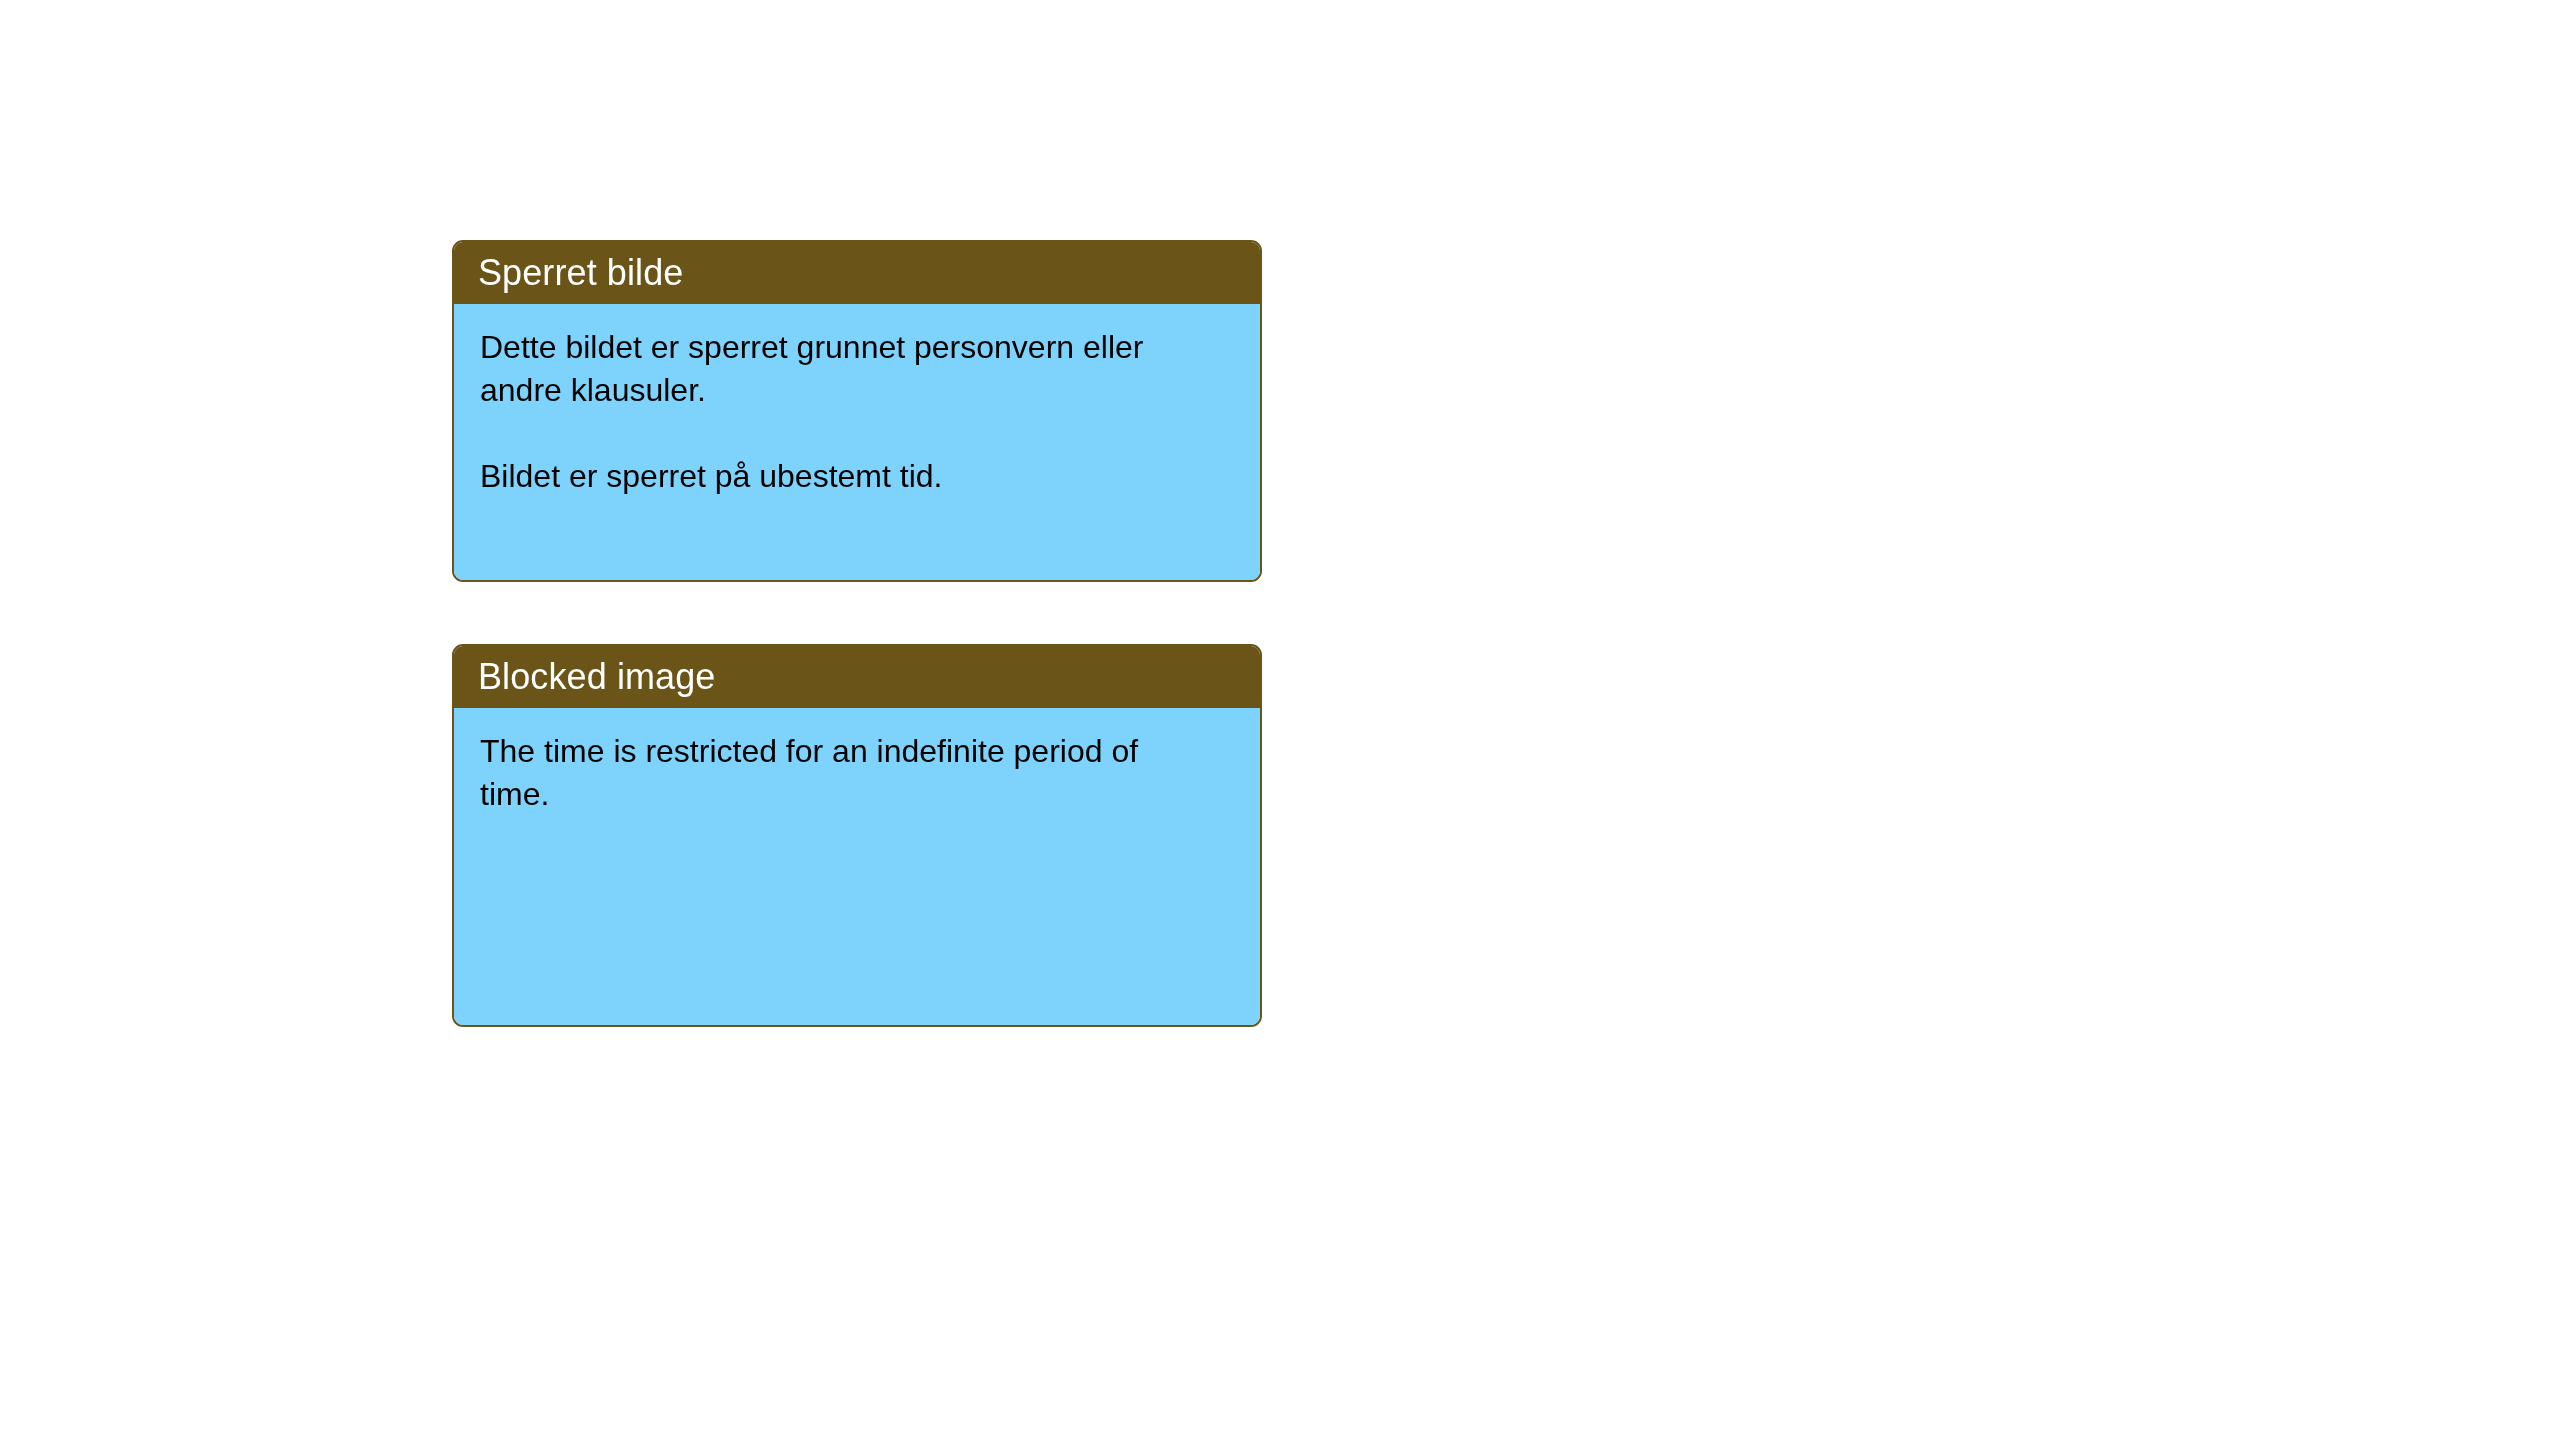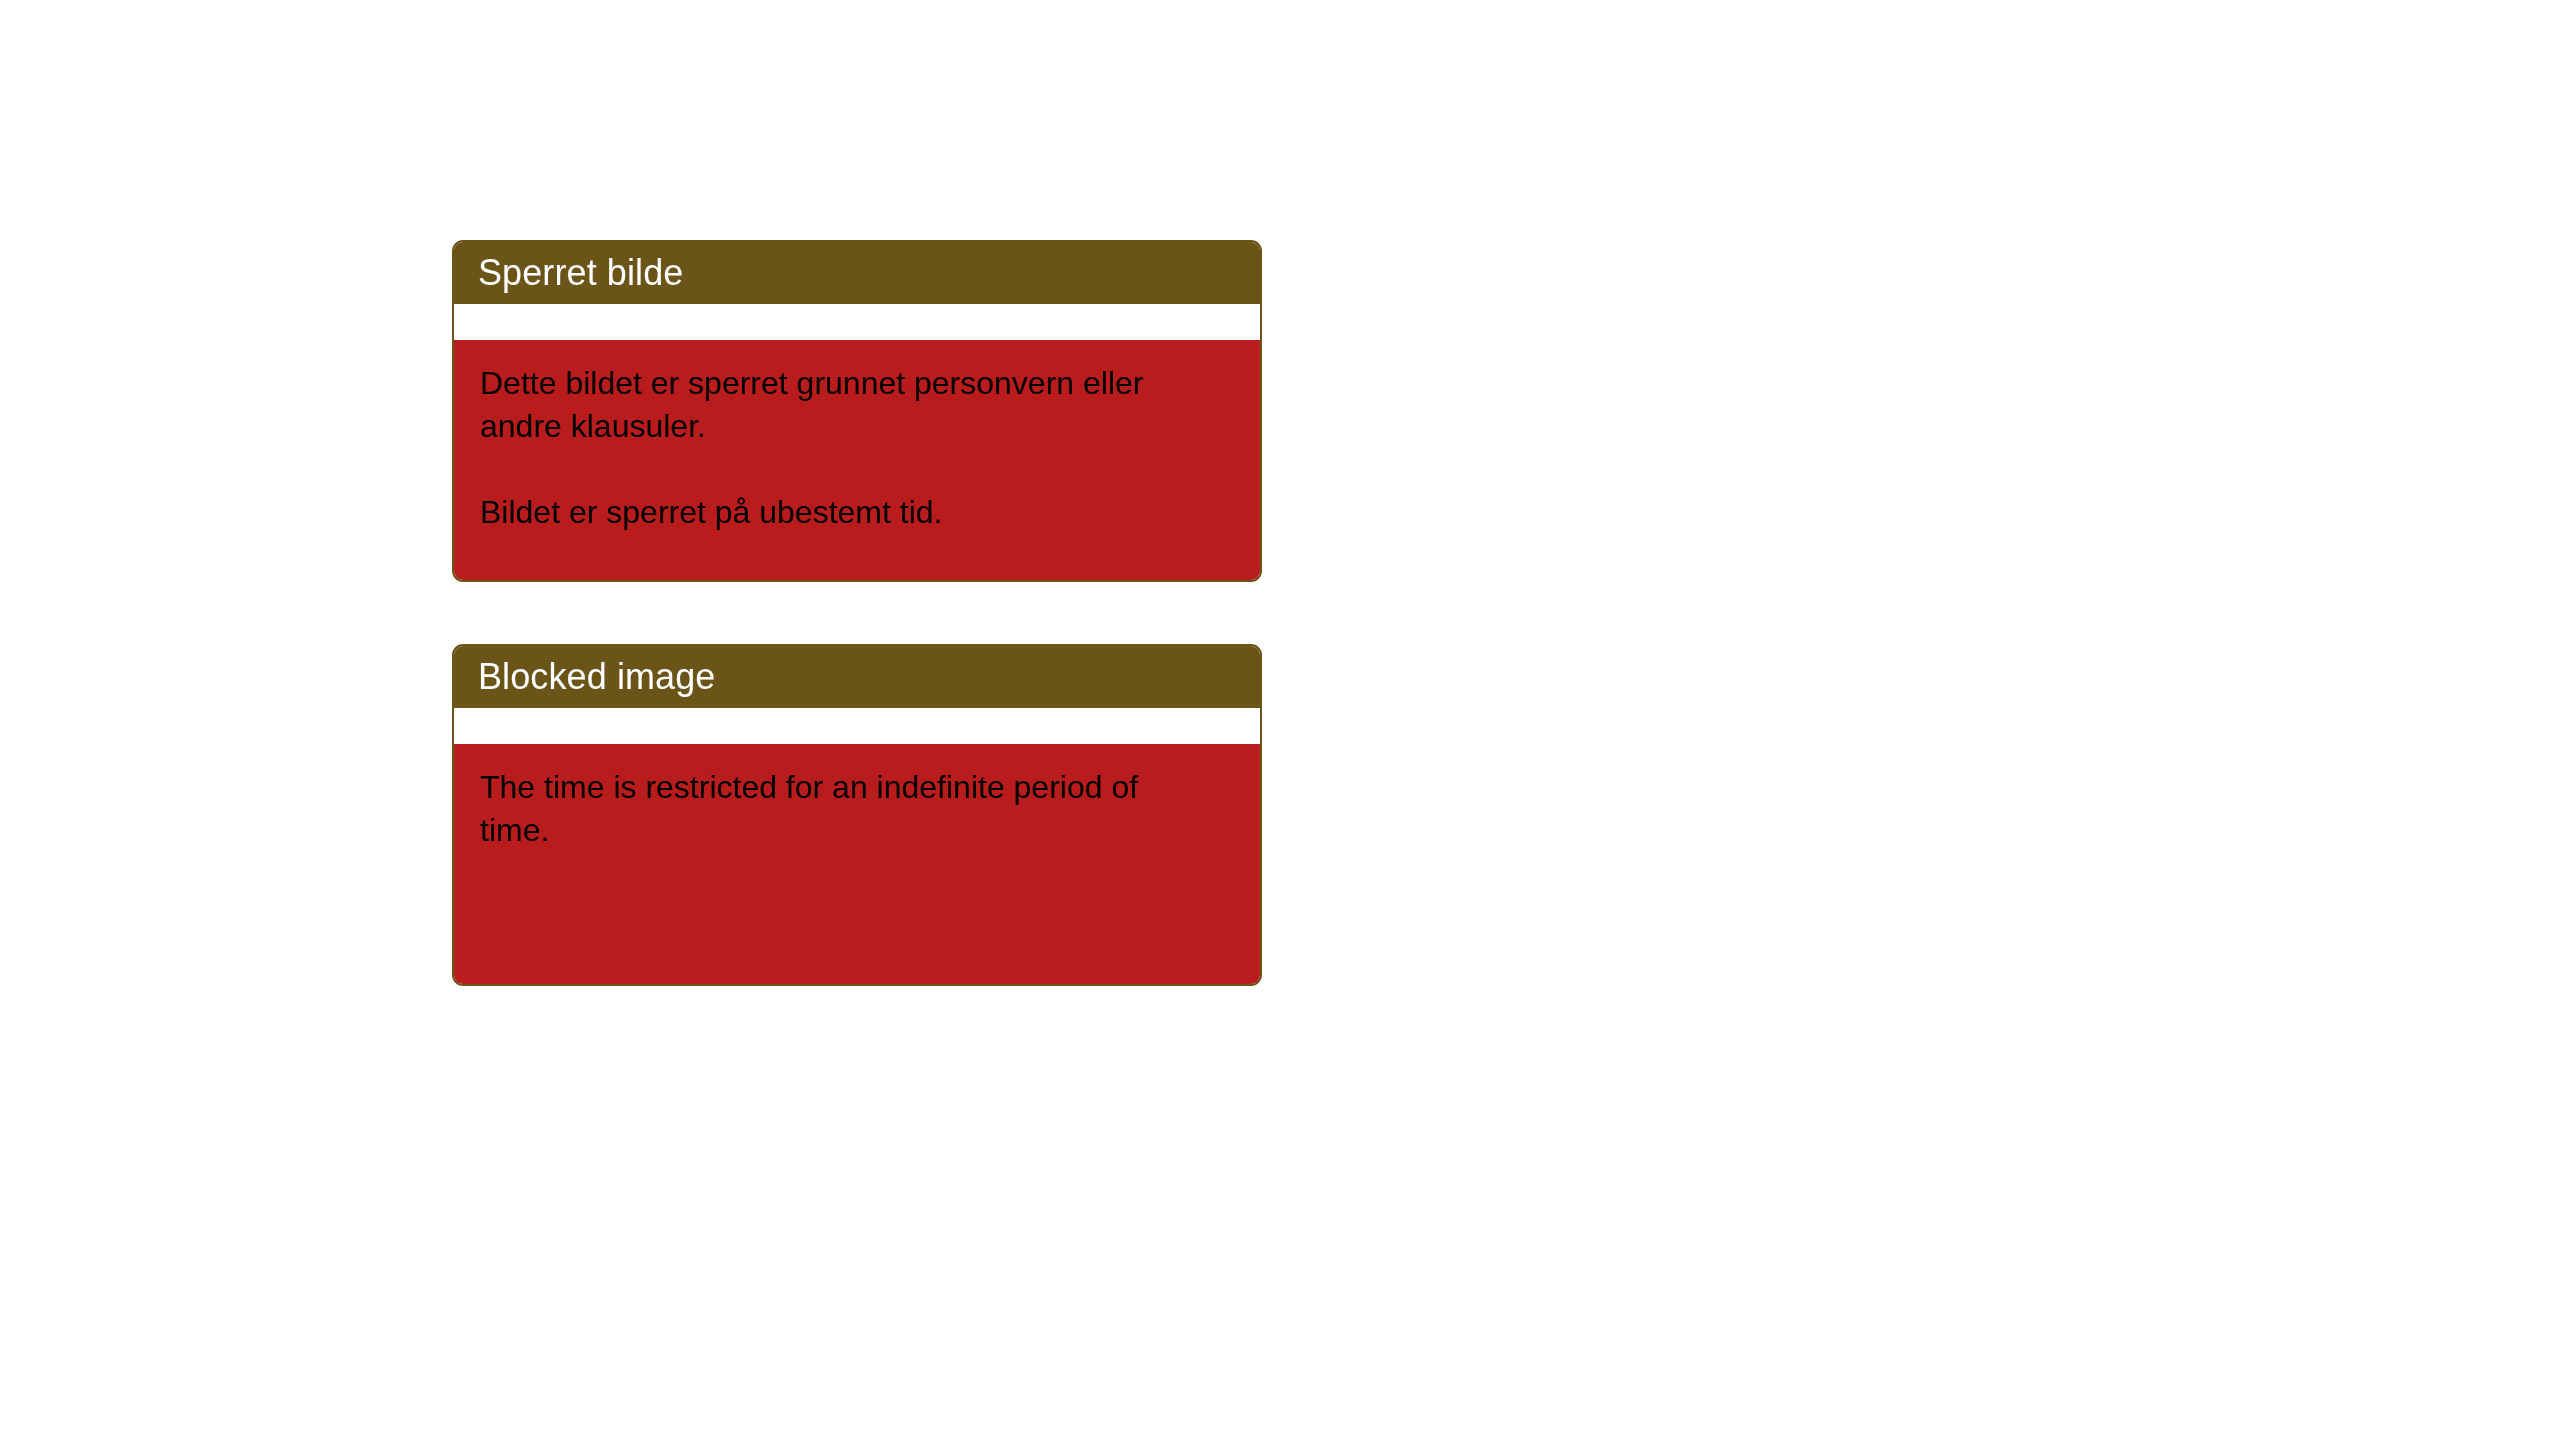--- a/index.html
+++ b/index.html
@@ -36,21 +36,21 @@
     flex-direction: column;
   }
 
   .notice-card.card-no {
     width: 810px;
     height: 342px;
   }
 
   .notice-card.card-en {
     width: 810px;
-    height: 342px;
+    height: 383px;
   }
 
   .card-header {
     background: #6b5418;
     height: 62px;
     flex: 0 0 62px;
     display: flex;
     align-items: center;
     padding: 0 0 0 24px;
     box-sizing: border-box;
@@ -62,22 +62,21 @@
     font-weight: 400;
     line-height: 1;
     letter-spacing: 0.1px;
     white-space: nowrap;
   }
 
   .card-body {
     flex: 1 1 auto;
     padding: 22px 26px 0 26px;
     box-sizing: border-box;
-    background: #b91c1c;
-    margin-top: 36px;
+    background: #7dd3fc;
   }
 
   .card-paragraph {
     color: #000000;
     font-size: 32px;
     line-height: 43px;
     font-weight: 400;
     margin: 0;
     max-width: 730px;
   }

